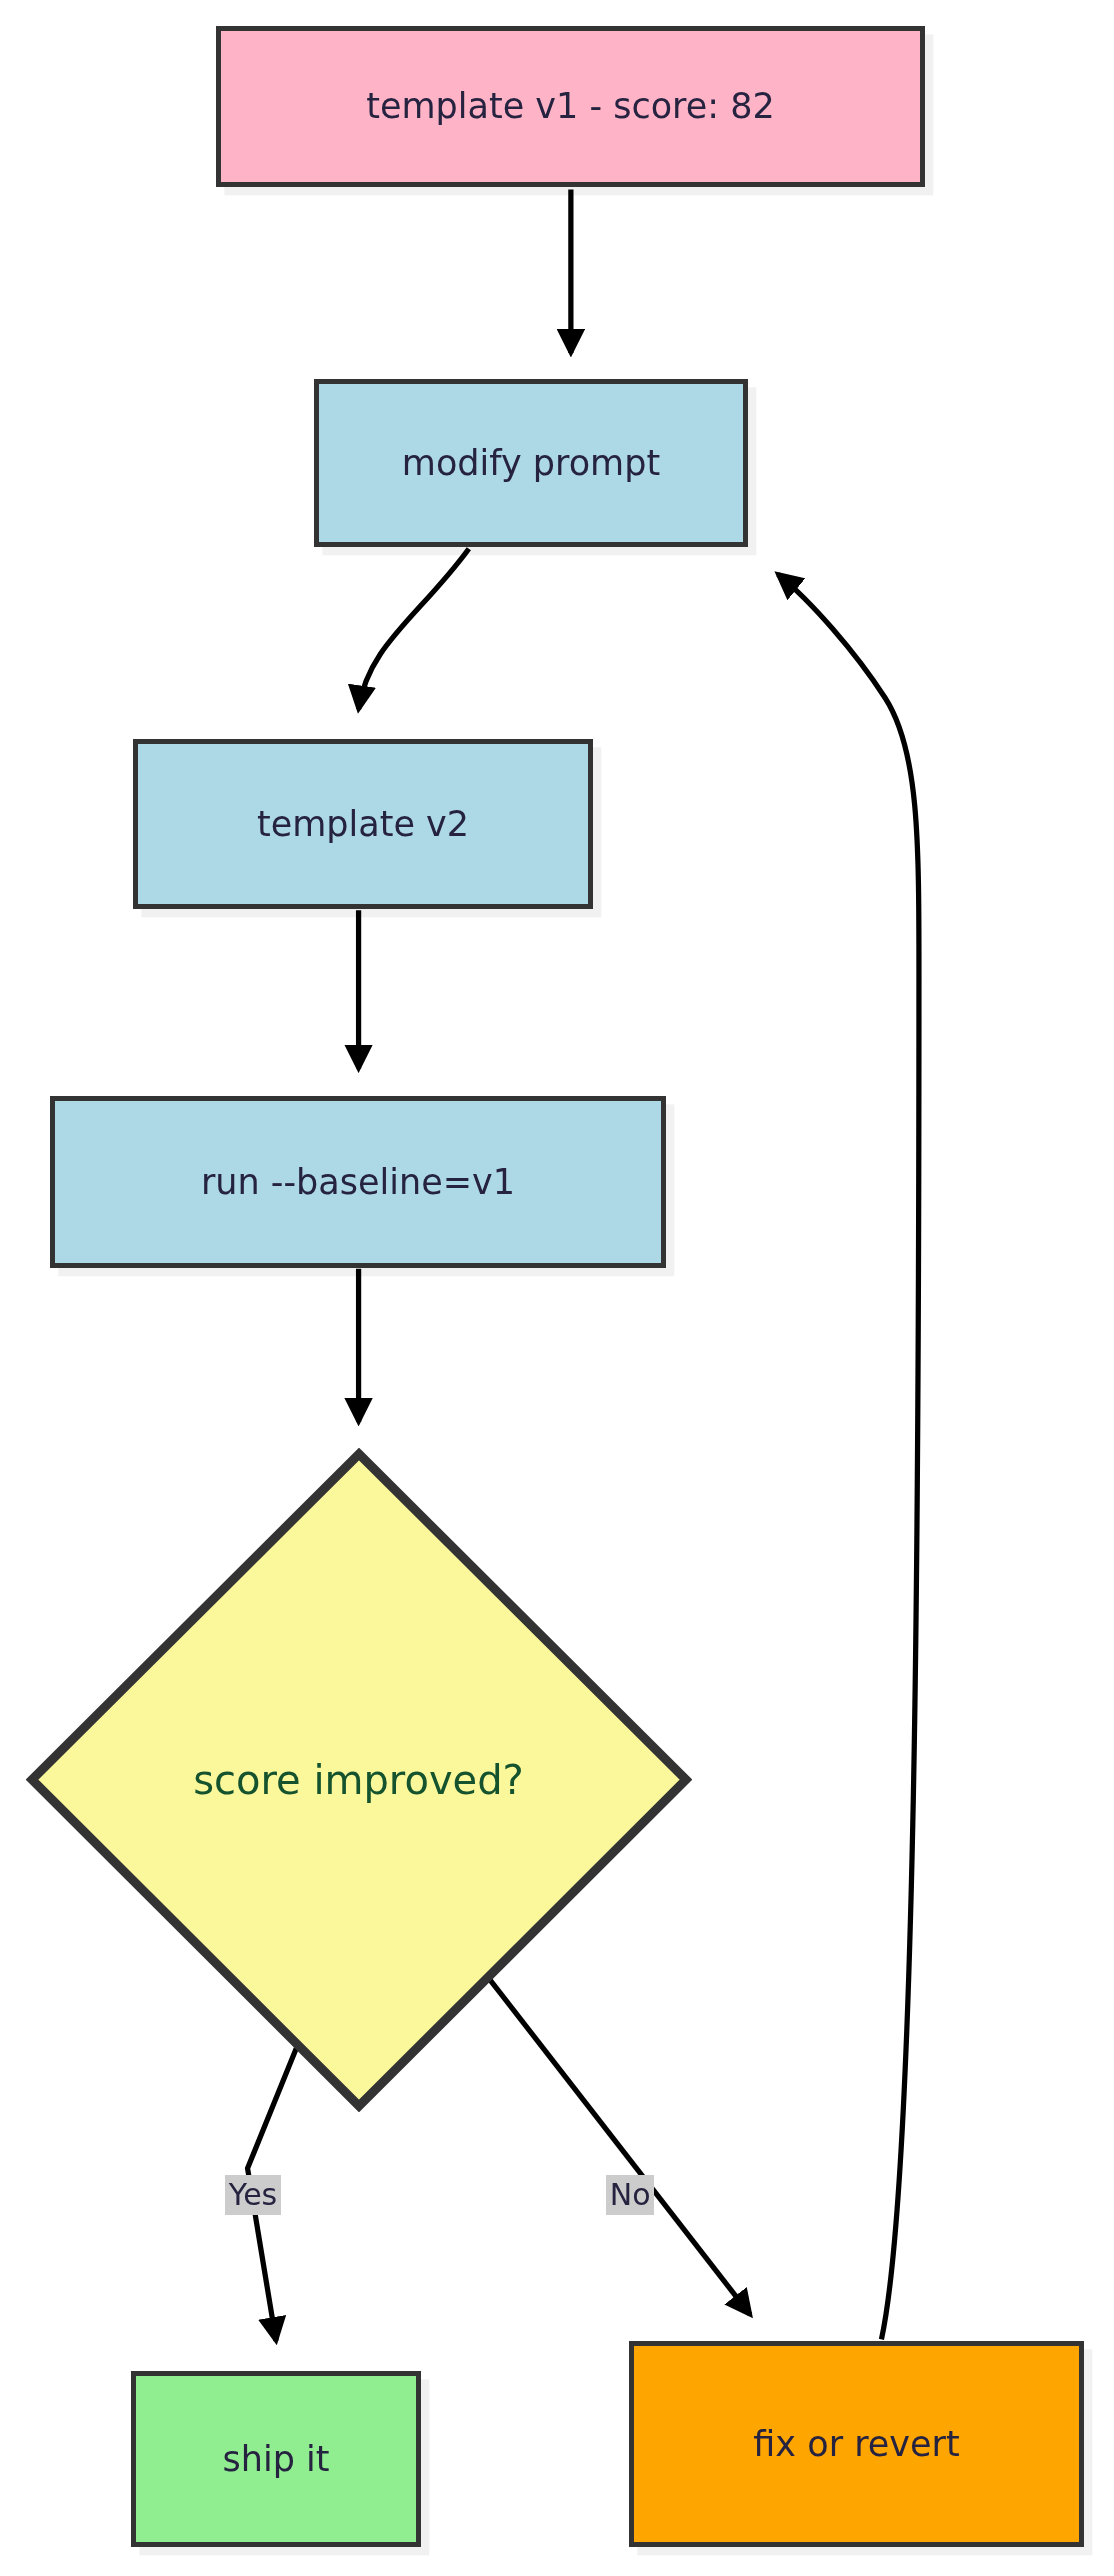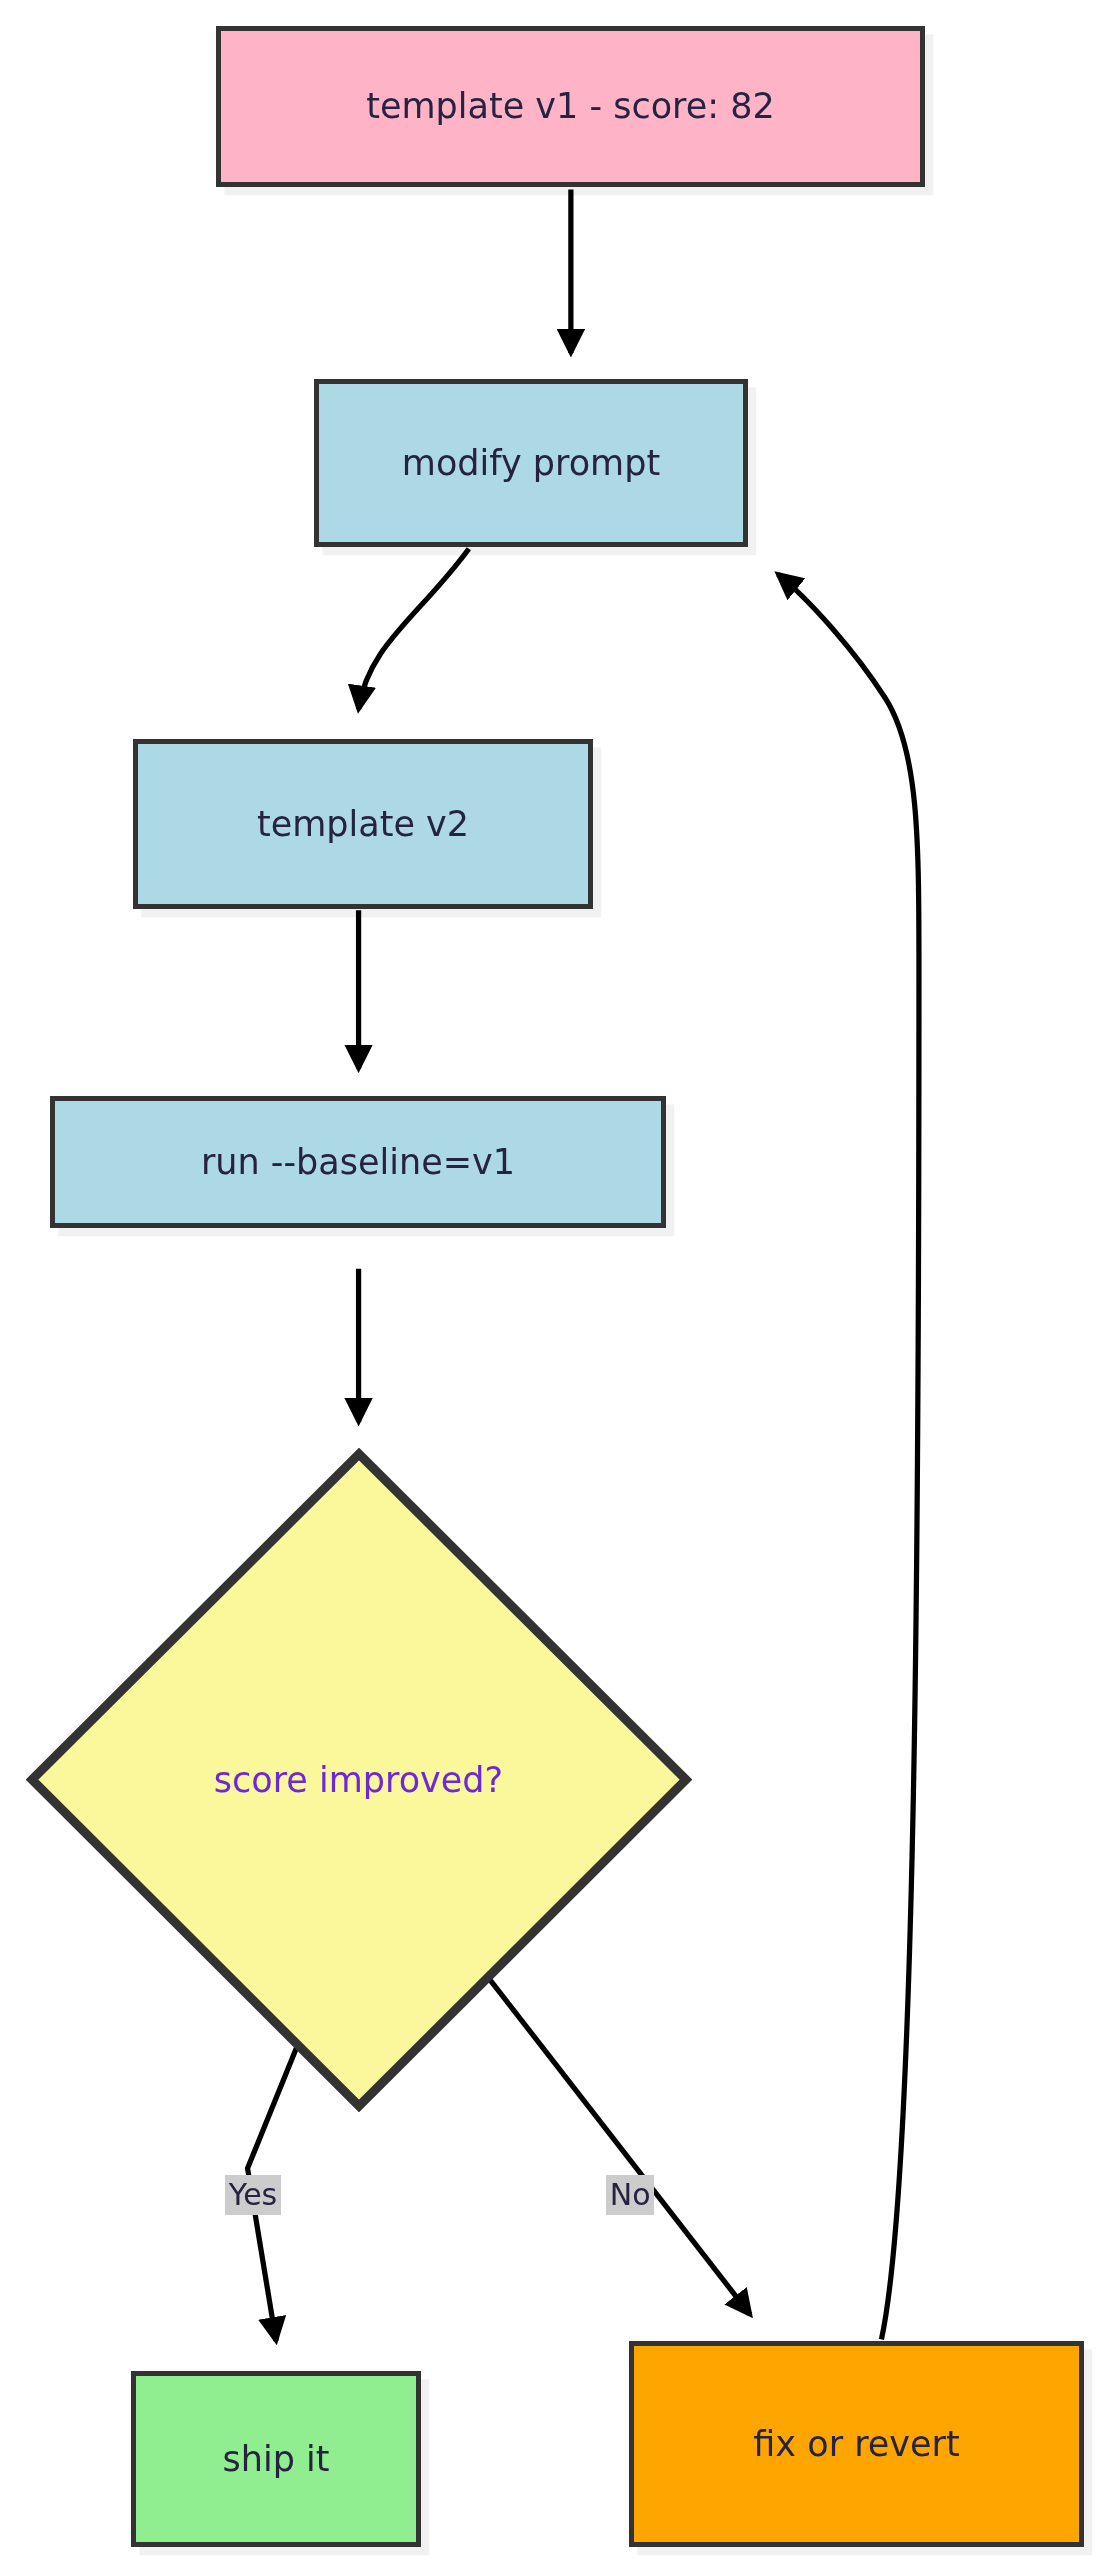--- a/index.html
+++ b/index.html
@@ -54,21 +54,21 @@
   }
   #node-modify-prompt {
     left: 314px;  top: 379px;  width: 434px; height: 168px;
     background: #ADD8E6;
   }
   #node-template-v2 {
     left: 133px;  top: 739px;  width: 460px; height: 170px;
     background: #ADD8E6;
   }
   #node-run-baseline {
-    left: 50px;   top: 1096px; width: 616px; height: 132px;
+    left: 50px;   top: 1096px; width: 616px; height: 172px;
     background: #ADD8E6;
   }
   #node-ship-it {
     left: 131px;  top: 2371px; width: 290px; height: 176px;
     background: #90EE90;
   }
   #node-fix-or-revert {
     left: 629px;  top: 2341px; width: 455px; height: 206px;
     background: #FFA500;
   }
@@ -87,22 +87,22 @@
   }
   #node-score-improved .diamond-shape {
     position: absolute;
     left: 0; top: 0;
     width: 100%;
     height: 100%;
   }
   #node-score-improved .node-label {
     position: relative;
     z-index: 2;
-    color: #6d28d9;
-    font-size: 35px;
+    color: #14532d;
+    font-size: 40px;
     font-family: "DejaVu Sans", sans-serif;
     white-space: nowrap;
   }
 
   
   .edge-label {
     position: absolute;
     background: #CCCCCC;
     color: #262340;
     font-size: 30px;

